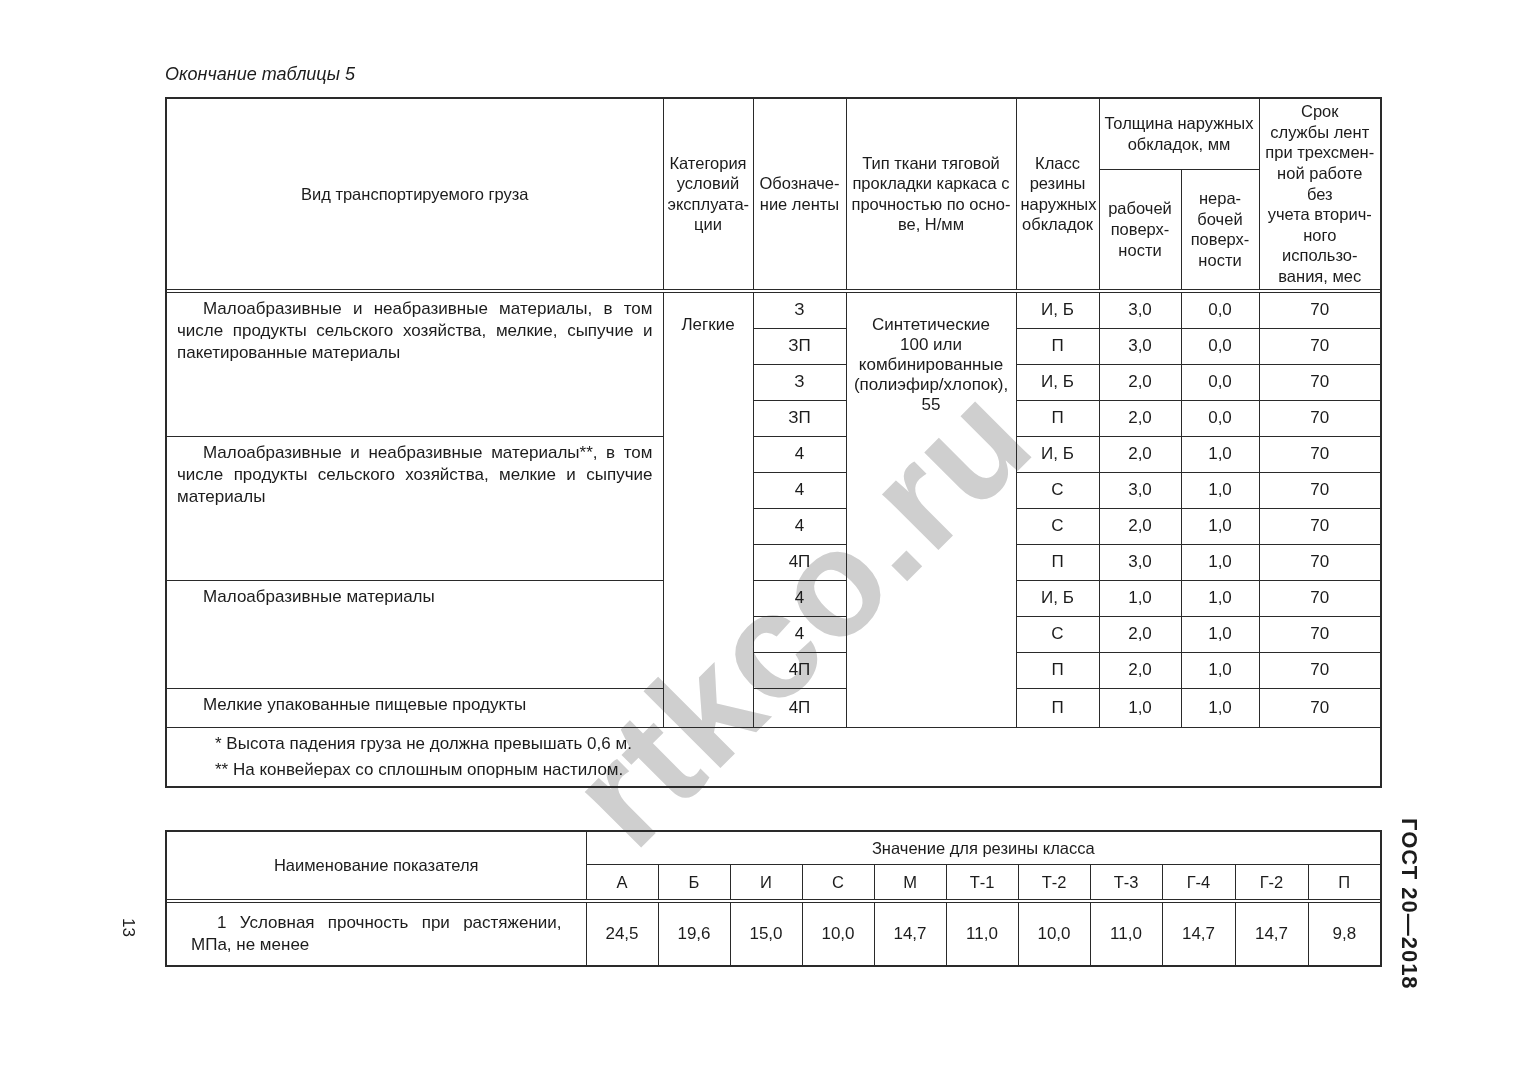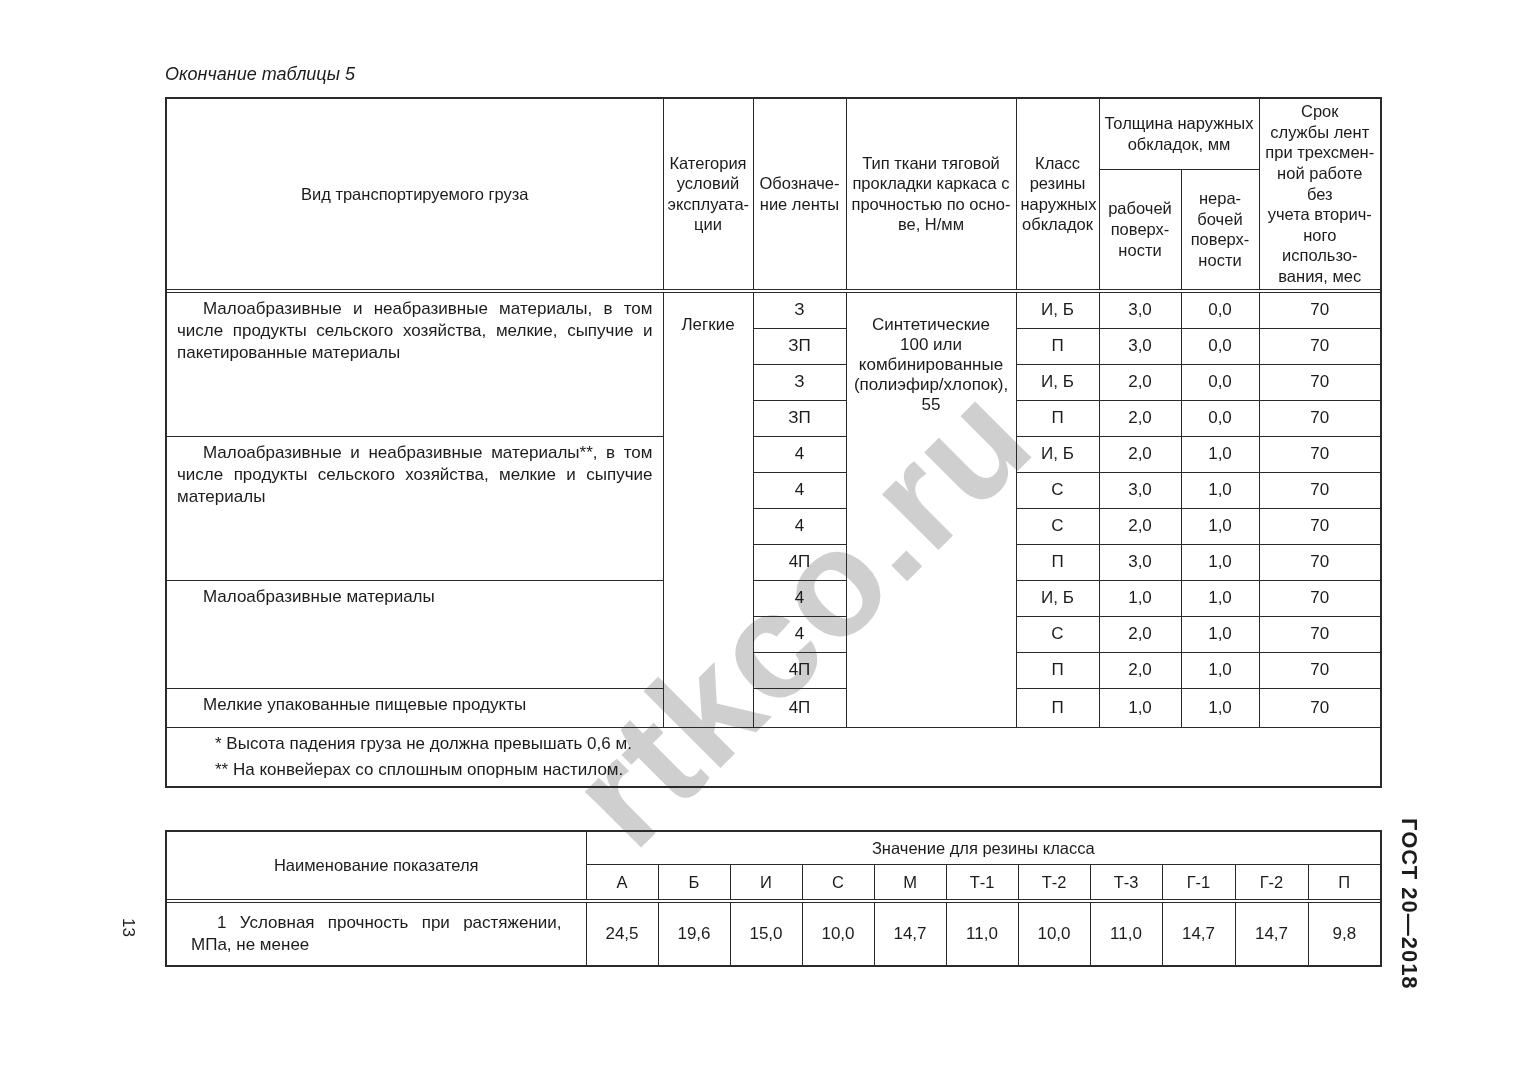--- a/index.html
+++ b/index.html
@@ -292,21 +292,21 @@
       </tr>
       <tr class="hr2">
         <th>А</th>
         <th>Б</th>
         <th>И</th>
         <th>С</th>
         <th>М</th>
         <th>Т-1</th>
         <th>Т-2</th>
         <th>Т-3</th>
-        <th>Г-1</th>
+        <th>Г-4</th>
         <th>Г-2</th>
         <th>П</th>
       </tr>
       <tr class="dsep">
           <td colspan="12"></td>
         </tr>
     </thead>
     <tbody>
       <tr>
         <td class="name">1 Условная прочность при растяжении, МПа, не менее</td>

